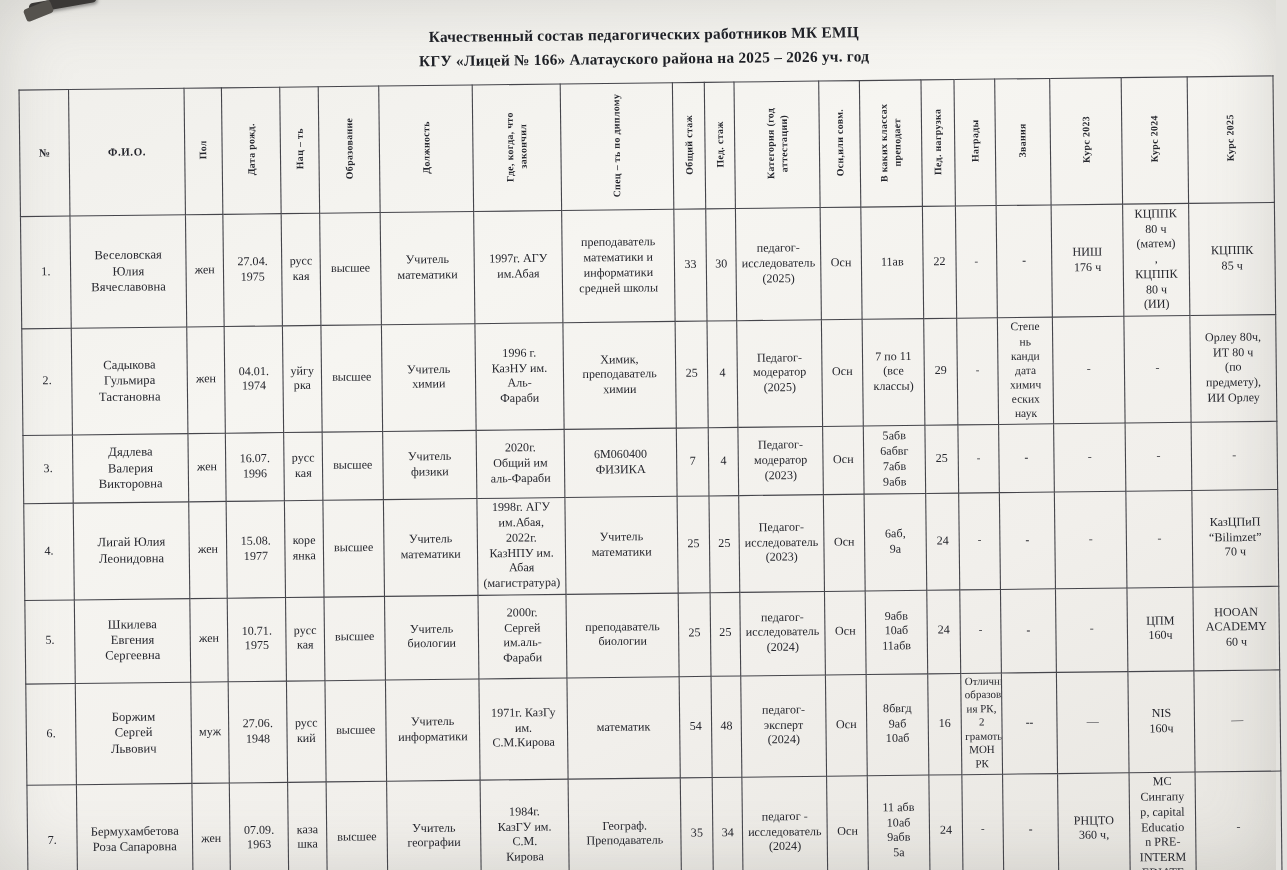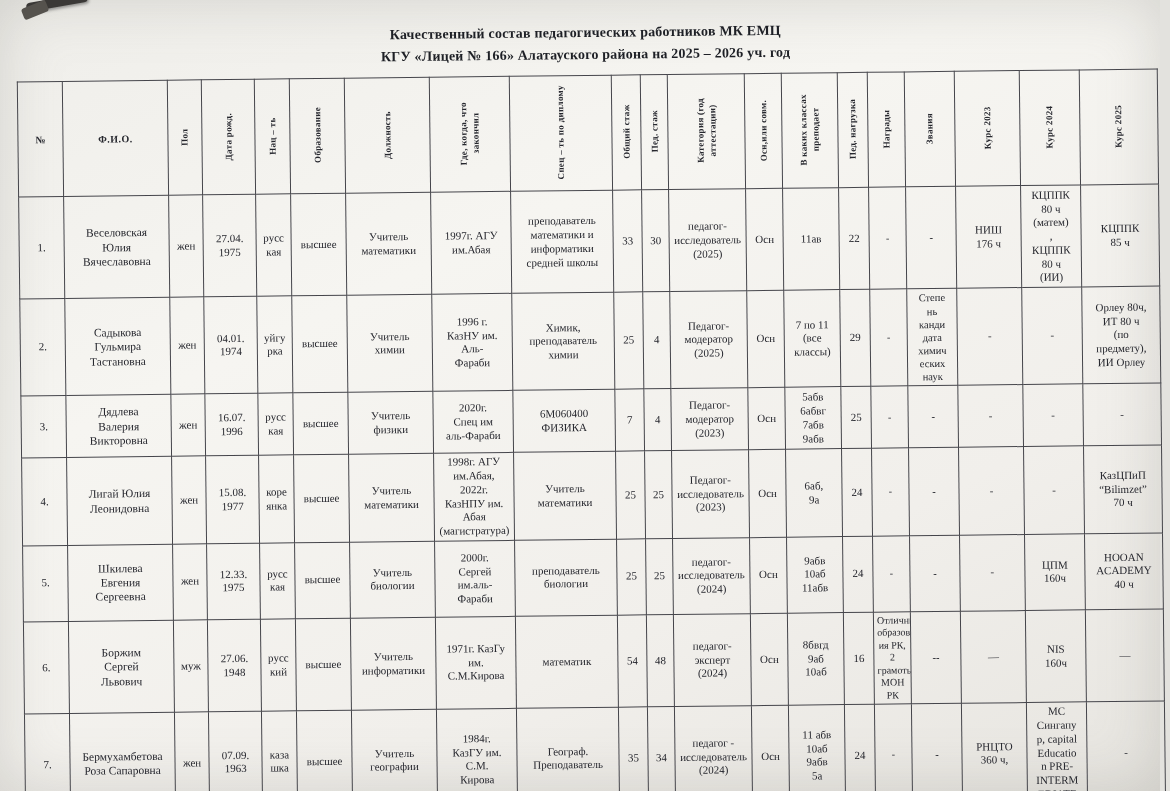--- a/index.html
+++ b/index.html
@@ -218,21 +218,21 @@
 Викторовна</td>
             <td class="c-pol">жен</td>
             <td class="c-birth">16.07.
 1996</td>
             <td class="c-nat">русс
 кая</td>
             <td class="c-edu">высшее</td>
             <td class="c-pos">Учитель
 физики</td>
             <td class="c-grad">2020г.
-Спец им
+Общий им
 аль-Фараби</td>
             <td class="c-spec">6М060400
 ФИЗИКА</td>
             <td class="c-stazh_total">7</td>
             <td class="c-stazh_ped">4</td>
             <td class="c-category">Педагог-
 модератор
 (2023)</td>
             <td class="c-osn">Осн</td>
             <td class="c-classes">5абв
@@ -282,21 +282,21 @@
             <td class="c-course2025">КазЦПиП
 “Bilimzet”
 70 ч</td>
           </tr>
           <tr style="height: 76px;">
             <td class="c-num">5.</td>
             <td class="c-fio">Шкилева
 Евгения
 Сергеевна</td>
             <td class="c-pol">жен</td>
-            <td class="c-birth">12.33.
+            <td class="c-birth">10.71.
 1975</td>
             <td class="c-nat">русс
 кая</td>
             <td class="c-edu">высшее</td>
             <td class="c-pos">Учитель
 биологии</td>
             <td class="c-grad">2000г.
 Сергей
 им.аль-
 Фараби</td>
@@ -312,21 +312,21 @@
 10аб
 11абв</td>
             <td class="c-load">24</td>
             <td class="c-awards dash">-</td>
             <td class="c-titles dash">-</td>
             <td class="c-course2023 dash">-</td>
             <td class="c-course2024">ЦПМ
 160ч</td>
             <td class="c-course2025">HOOAN
 ACADEMY
-40 ч</td>
+60 ч</td>
           </tr>
           <tr style="height: 66px;">
             <td class="c-num">6.</td>
             <td class="c-fio">Боржим
 Сергей
 Львович</td>
             <td class="c-pol">муж</td>
             <td class="c-birth">27.06.
 1948</td>
             <td class="c-nat">русс

